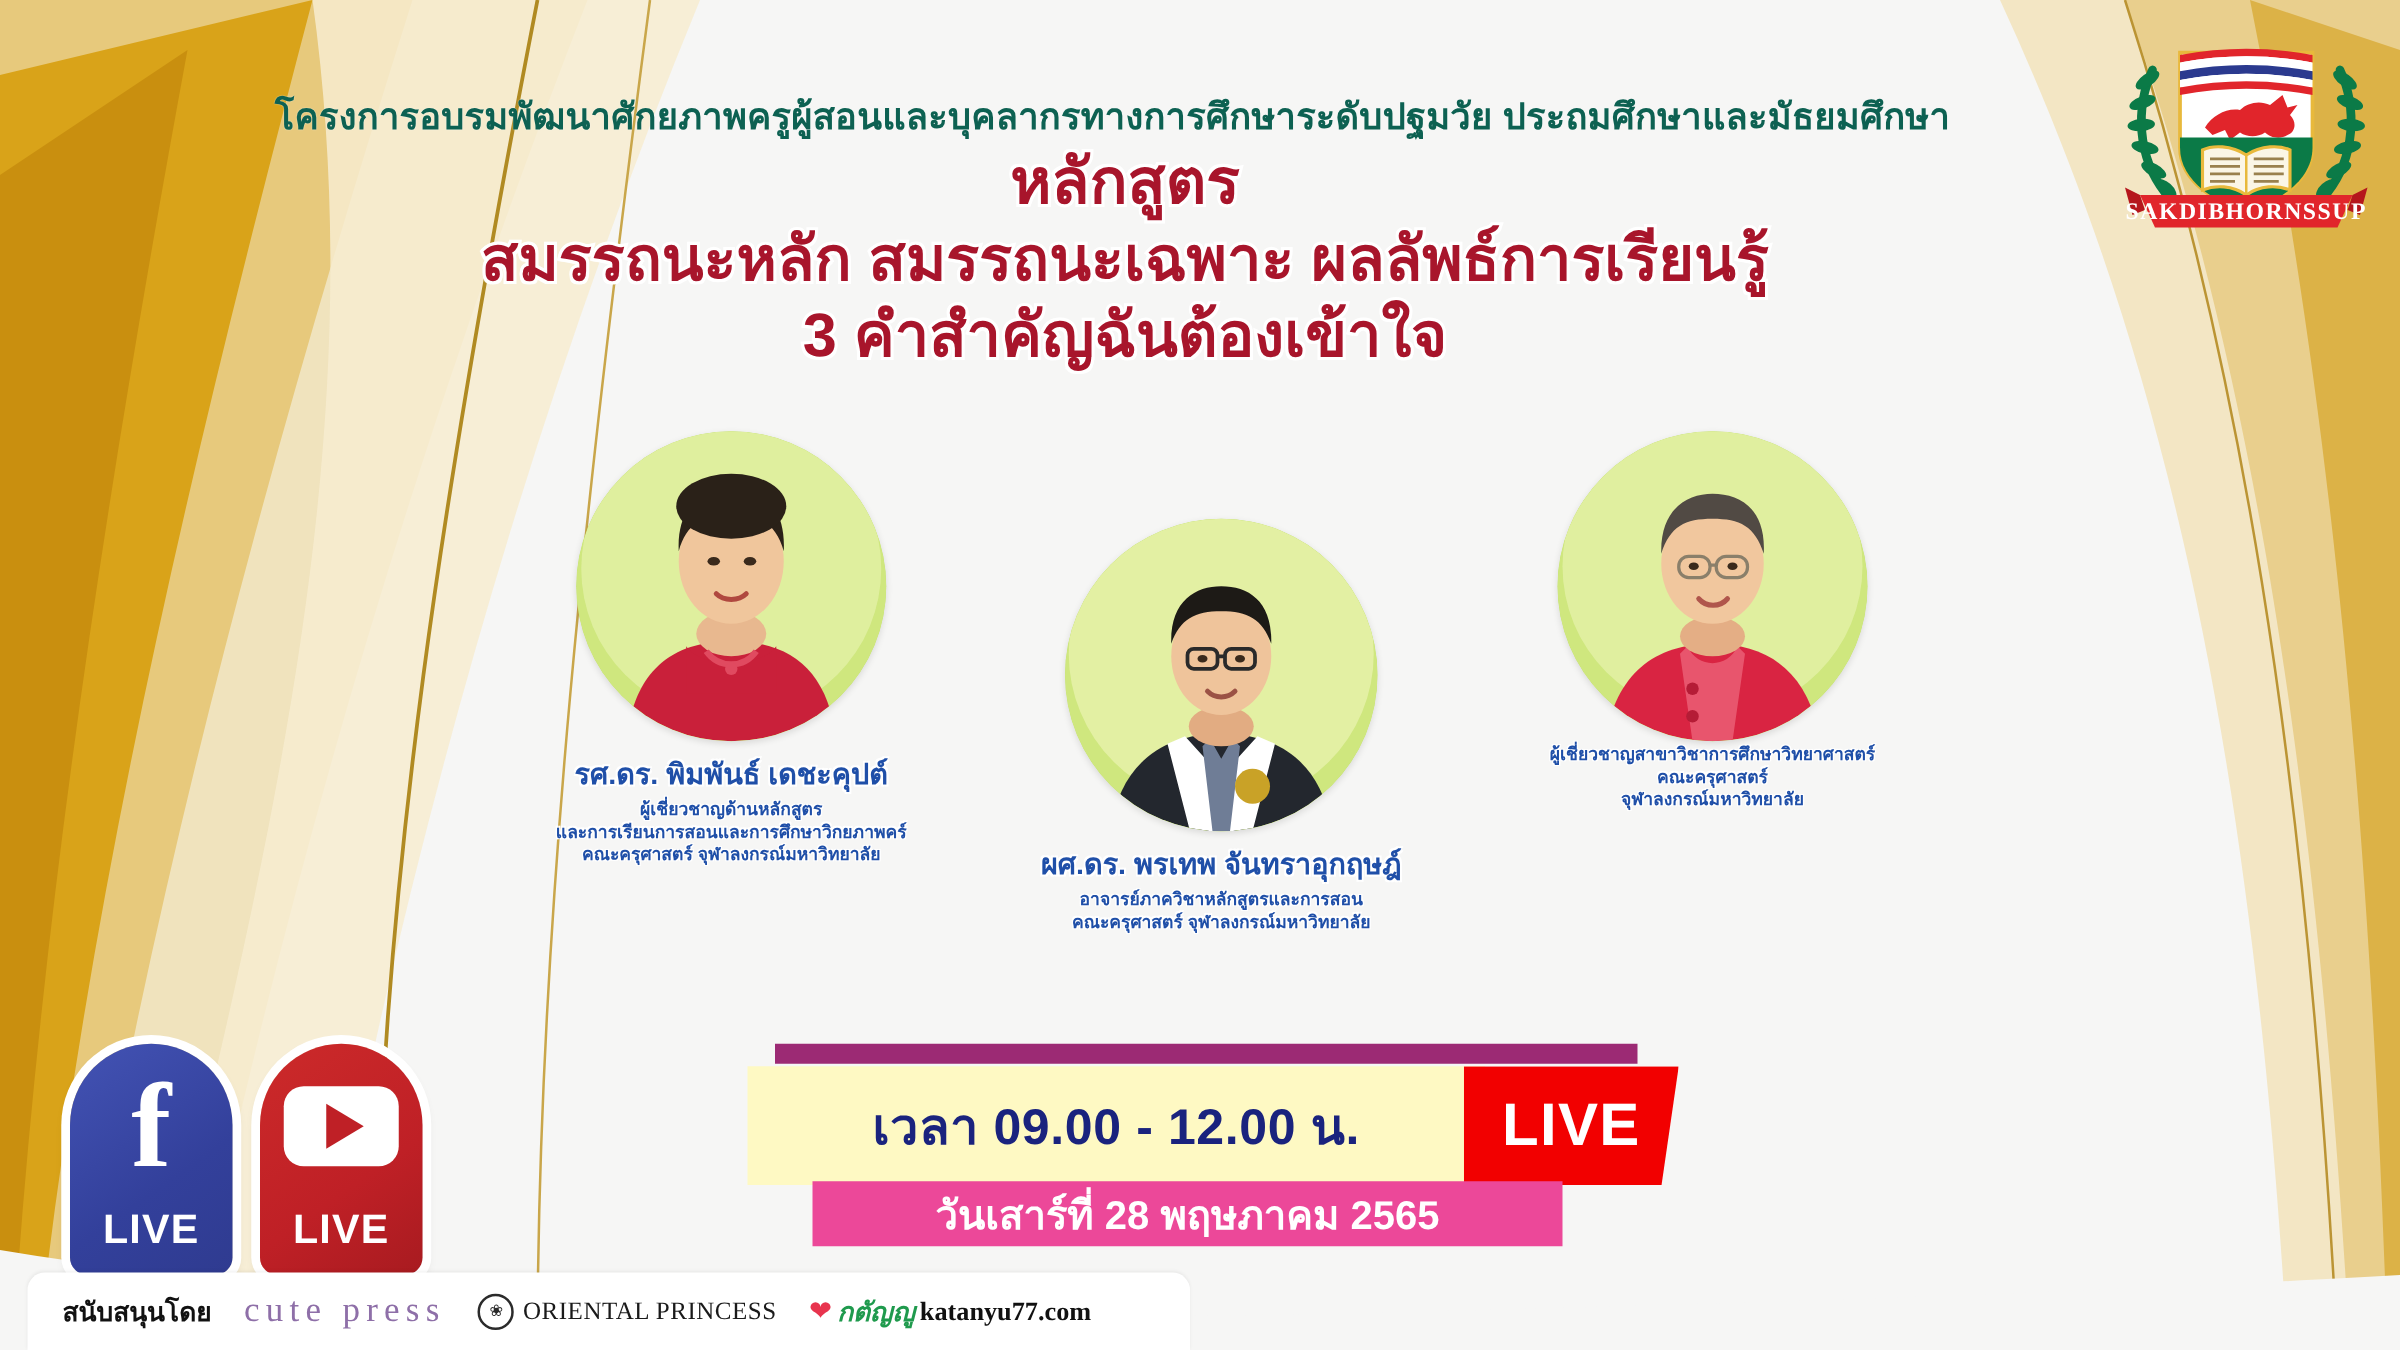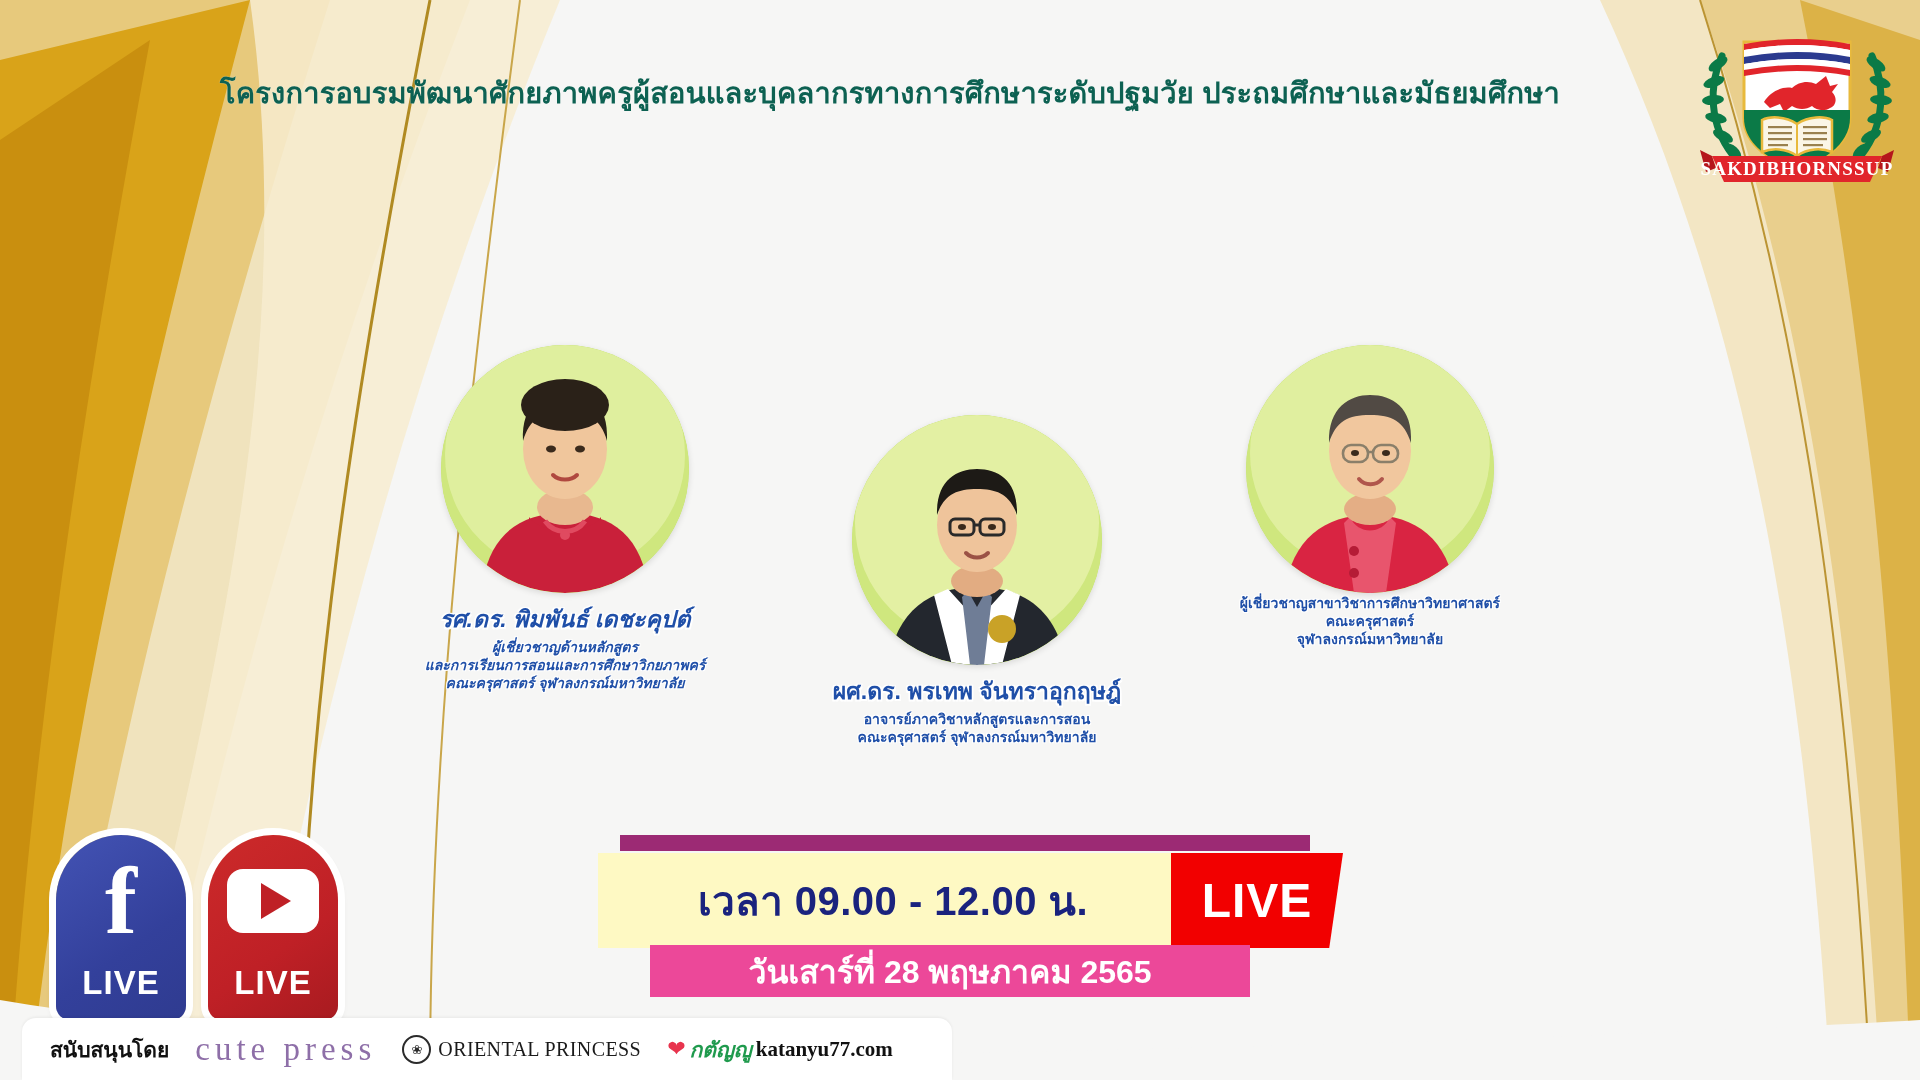--- a/index.html
+++ b/index.html
@@ -52,21 +52,21 @@
   .sp-photo svg{position:absolute;inset:0;}
   .sp-name{
     color:#1f4fa8;font-weight:bold;font-size:23px;margin-top:8px;
     text-shadow:1.5px 1.5px 0 #fff,-1.5px 1.5px 0 #fff,1.5px -1.5px 0 #fff,-1.5px -1.5px 0 #fff;
   }
   .sp-role{
     color:#1f4fa8;font-weight:bold;font-size:14px;line-height:1.28;margin-top:2px;
     text-shadow:1px 1px 0 #fff,-1px 1px 0 #fff,1px -1px 0 #fff,-1px -1px 0 #fff;
   }
 
-  #sp1{left:410px;top:345px;width:310px;font-style:italic;}
+  #sp1{left:430px;top:345px;width:310px;}
   #sp2{left:822px;top:415px;width:310px;}
   #sp3{left:1215px;top:345px;width:310px;}
   #sp2 .sp-photo{width:250px;height:250px;}
 
   .photo-wrap{display:flex;justify-content:center;}
 
   
   .social{position:absolute;bottom:60px;display:flex;gap:22px;left:56px;}
   .live-btn{
     width:130px;height:185px;border-radius:65px 65px 14px 14px;
@@ -105,21 +105,21 @@
   .date-text{color:#fff;font-size:32px;font-weight:bold;}
 
   
   .footer{
     position:absolute;left:22px;bottom:0;width:930px;height:62px;
     background:#fff;border-radius:14px 14px 0 0;
     display:flex;align-items:center;gap:26px;padding-left:28px;box-sizing:border-box;
     box-shadow:0 -1px 3px rgba(0,0,0,.06);
   }
   .f-thai{color:#111;font-weight:bold;font-size:21px;}
-  .f-cute{color:#8e6fa8;font-size:33px;letter-spacing:5px;font-family:"Liberation Serif",serif;}
+  .f-cute{color:#8e6fa8;font-size:28px;letter-spacing:5px;font-family:"Liberation Serif",serif;}
   .f-op{display:flex;align-items:center;gap:7px;}
   .f-op-mark{width:25px;height:25px;border-radius:50%;border:2px solid #2b2b2b;display:flex;align-items:center;justify-content:center;font-size:13px;color:#2b2b2b;}
   .f-op-txt{color:#1a1a1a;font-size:20px;font-family:"Liberation Serif",serif;letter-spacing:.4px;}
   .f-kat{display:flex;align-items:center;gap:4px;}
   .f-kat-heart{color:#e8344e;font-size:22px;}
   .f-kat-thai{color:#1f9a4d;font-size:21px;font-style:italic;font-weight:bold;}
   .f-kat-url{color:#111;font-size:21px;font-family:"Liberation Serif",serif;font-weight:bold;}
 </style>
 </head>
 <body>
@@ -192,20 +192,25 @@
       </g>
       <path d="M20,150 L190,150 L178,176 L32,176 Z" fill="#e1252b"></path>
       <path d="M20,150 L8,144 L14,166 L24,162 Z" fill="#b5161c"></path>
       <path d="M190,150 L202,144 L196,166 L186,162 Z" fill="#b5161c"></path>
       <text x="105" y="169" text-anchor="middle" fill="#ffffff" font-family="Liberation Serif, serif" font-size="19" font-weight="bold" letter-spacing="1.2">SAKDIBHORNSSUP</text>
     </svg>
   </div>
 
   <div class="header-line">โครงการอบรมพัฒนาศักยภาพครูผู้สอนและบุคลากรทางการศึกษาระดับปฐมวัย ประถมศึกษาและมัธยมศึกษา</div>
 
+  <div class="title-block">
+    <div class="t-line t1">หลักสูตร</div>
+    <div class="t-line t2">สมรรถนะหลัก สมรรถนะเฉพาะ ผลลัพธ์การเรียนรู้</div>
+    <div class="t-line t3">3 คำสำคัญฉันต้องเข้าใจ</div>
+  </div>
 
   <div class="speaker" id="sp1">
     <div class="photo-wrap">
       <div class="sp-photo">
         <svg viewBox="0 0 248 248" width="248" height="248">
           <defs>
               <clipPath id="c1">
                 <circle cx="124" cy="124" r="124"></circle>
               </clipPath>
             </defs>

